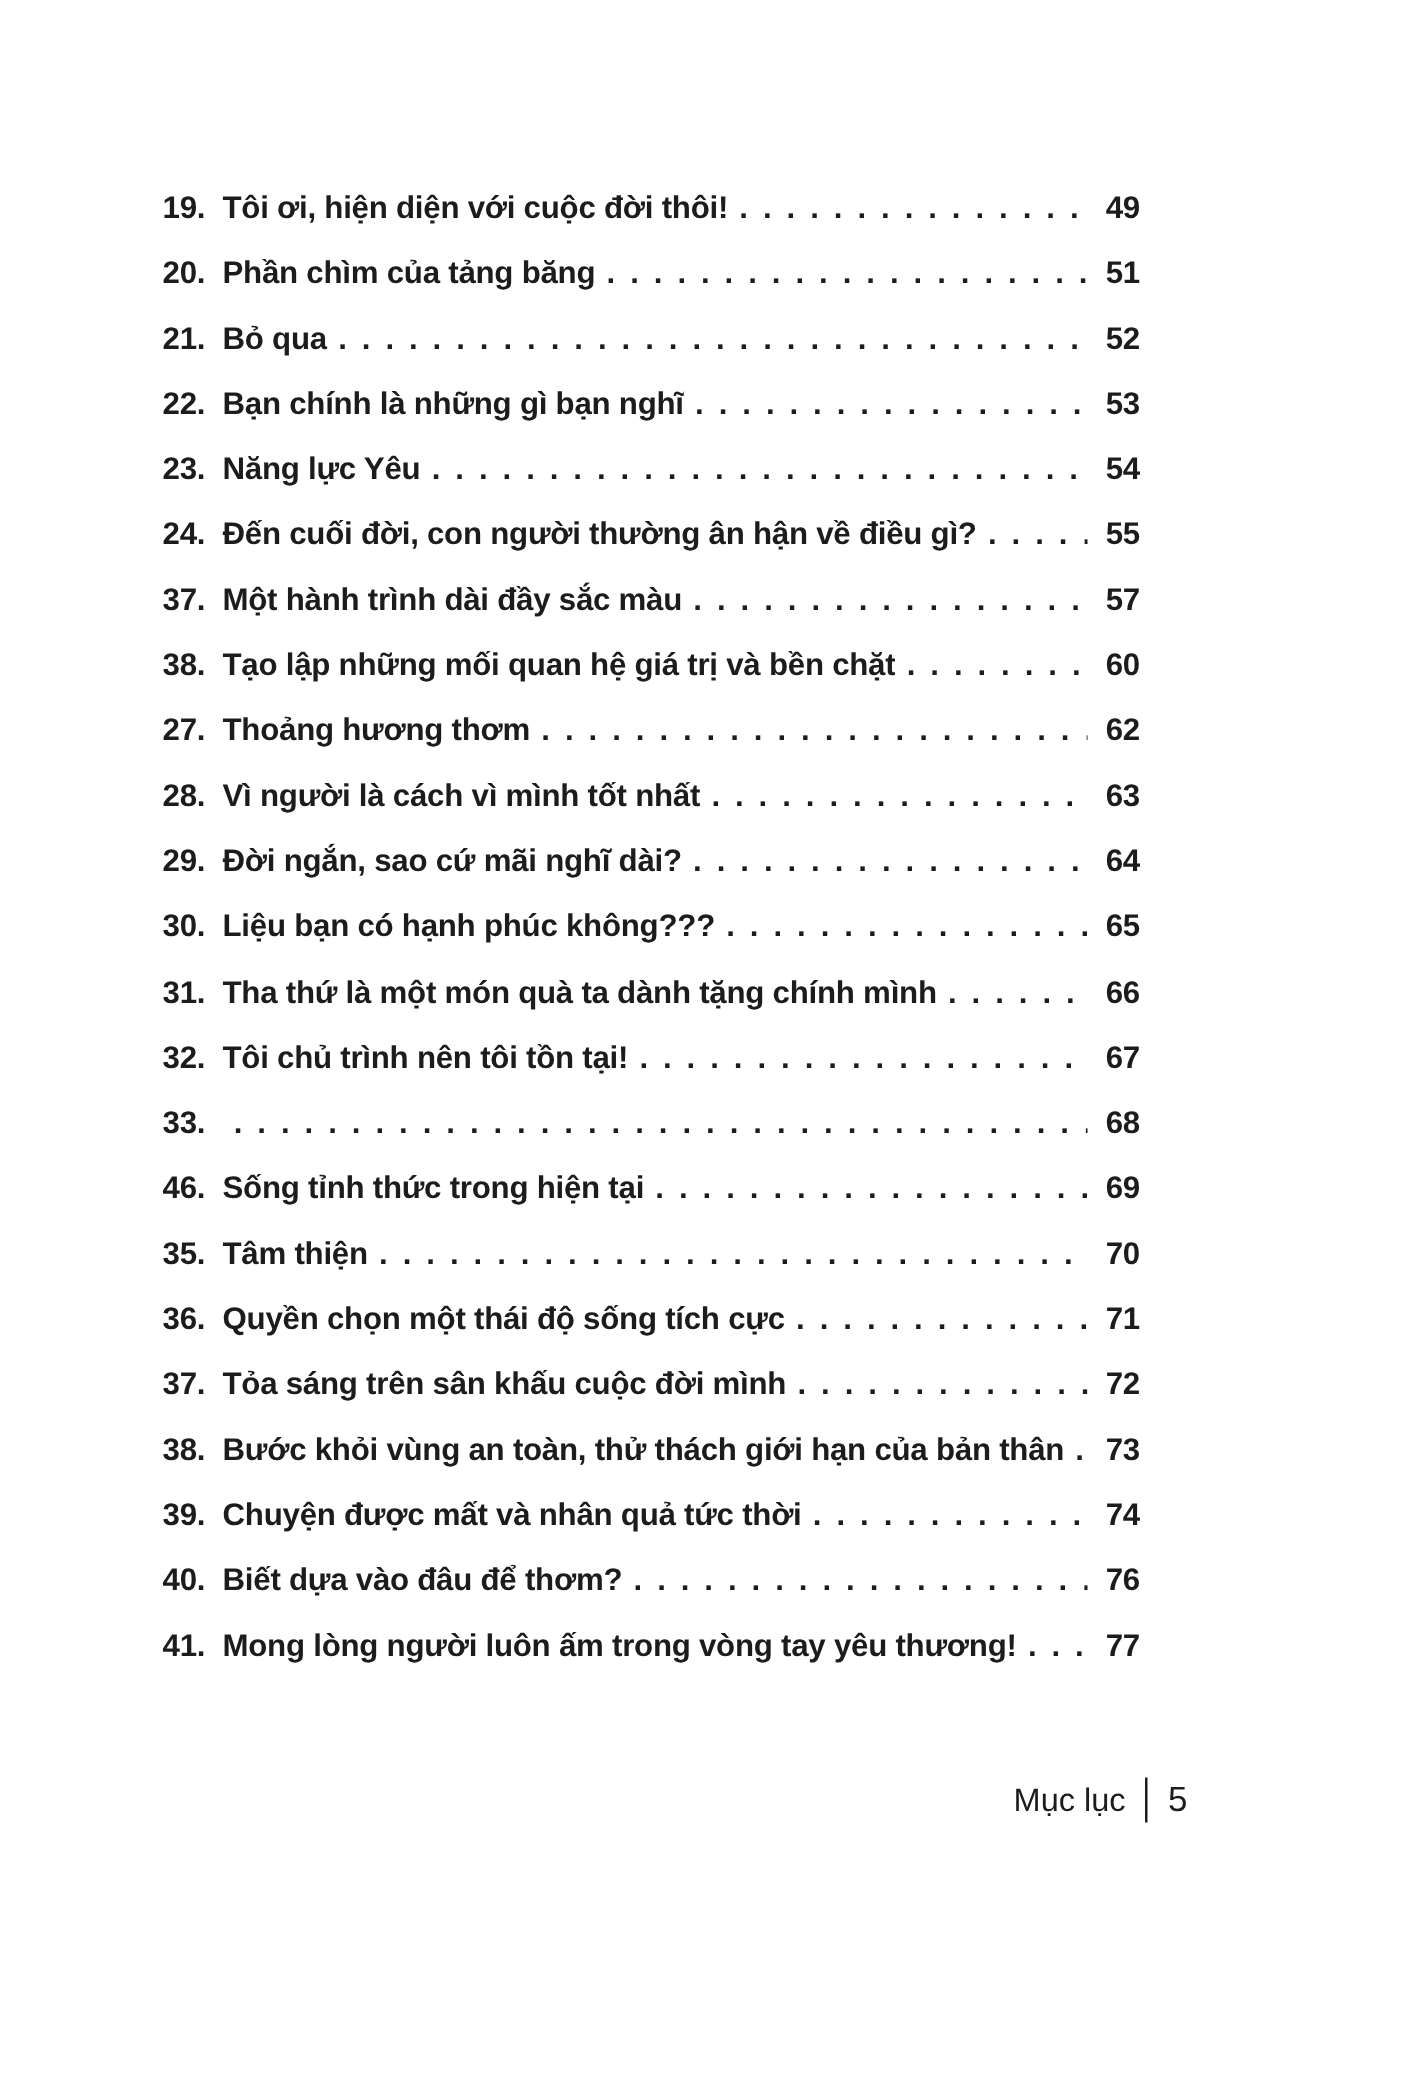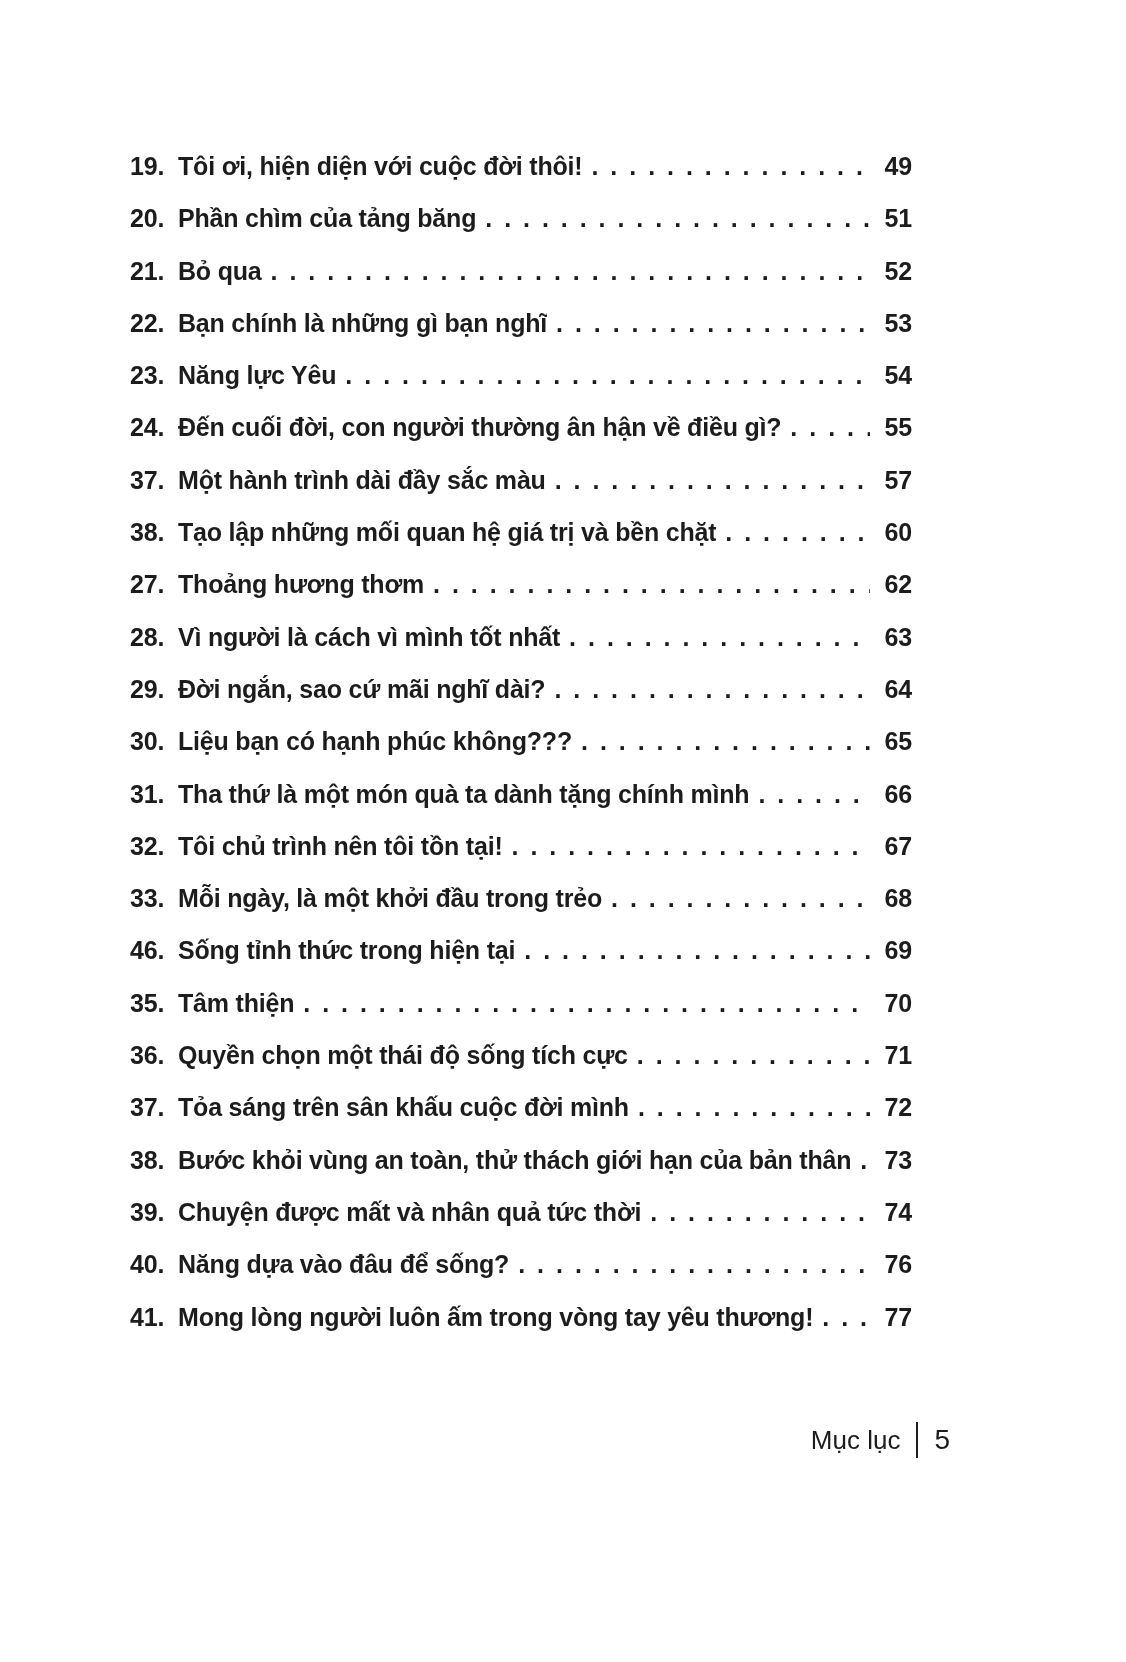--- a/index.html
+++ b/index.html
@@ -168,21 +168,20 @@
 
     <div class="toc-row">
       <span class="toc-num">32.</span>
       <span class="toc-title">Tôi chủ trình nên tôi tồn tại!</span>
       <span class="toc-leader">. . . . . . . . . . . . . . . . . . . . . . . . . . . . . . . . . . . . . . . . . . . . . . . . . . . . . . . . . . . . . . . . . . . . . . . . . . . . . . . . . . . . . . . . . . . . . . . . . . . . . . . . . . . . . . </span>
       <span class="toc-page">67</span>
     </div>
 
     <div class="toc-row">
       <span class="toc-num">33.</span>
-      <span class="toc-title">Mỗi ngày, là một khởi đầu trong trẻo</span>
       <span class="toc-leader">. . . . . . . . . . . . . . . . . . . . . . . . . . . . . . . . . . . . . . . . . . . . . . . . . . . . . . . . . . . . . . . . . . . . . . . . . . . . . . . . . . . . . . . . . . . . . . . . . . . . . . . . . . . . . . </span>
       <span class="toc-page">68</span>
     </div>
 
     <div class="toc-row">
       <span class="toc-num">46.</span>
       <span class="toc-title">Sống tỉnh thức trong hiện tại</span>
       <span class="toc-leader">. . . . . . . . . . . . . . . . . . . . . . . . . . . . . . . . . . . . . . . . . . . . . . . . . . . . . . . . . . . . . . . . . . . . . . . . . . . . . . . . . . . . . . . . . . . . . . . . . . . . . . . . . . . . . . </span>
       <span class="toc-page">69</span>
     </div>
@@ -217,21 +216,21 @@
 
     <div class="toc-row">
       <span class="toc-num">39.</span>
       <span class="toc-title">Chuyện được mất và nhân quả tức thời</span>
       <span class="toc-leader">. . . . . . . . . . . . . . . . . . . . . . . . . . . . . . . . . . . . . . . . . . . . . . . . . . . . . . . . . . . . . . . . . . . . . . . . . . . . . . . . . . . . . . . . . . . . . . . . . . . . . . . . . . . . . . </span>
       <span class="toc-page">74</span>
     </div>
 
     <div class="toc-row">
       <span class="toc-num">40.</span>
-      <span class="toc-title">Năng dựa vào đâu để sống?</span>
+      <span class="toc-title">Biết dựa vào đâu để thơm?</span>
       <span class="toc-leader">. . . . . . . . . . . . . . . . . . . . . . . . . . . . . . . . . . . . . . . . . . . . . . . . . . . . . . . . . . . . . . . . . . . . . . . . . . . . . . . . . . . . . . . . . . . . . . . . . . . . . . . . . . . . . . </span>
       <span class="toc-page">76</span>
     </div>
 
     <div class="toc-row">
       <span class="toc-num">41.</span>
       <span class="toc-title">Mong lòng người luôn ấm trong vòng tay yêu thương!</span>
       <span class="toc-leader">. . . . . . . . . . . . . . . . . . . . . . . . . . . . . . . . . . . . . . . . . . . . . . . . . . . . . . . . . . . . . . . . . . . . . . . . . . . . . . . . . . . . . . . . . . . . . . . . . . . . . . . . . . . . . . </span>
       <span class="toc-page">77</span>
     </div>

